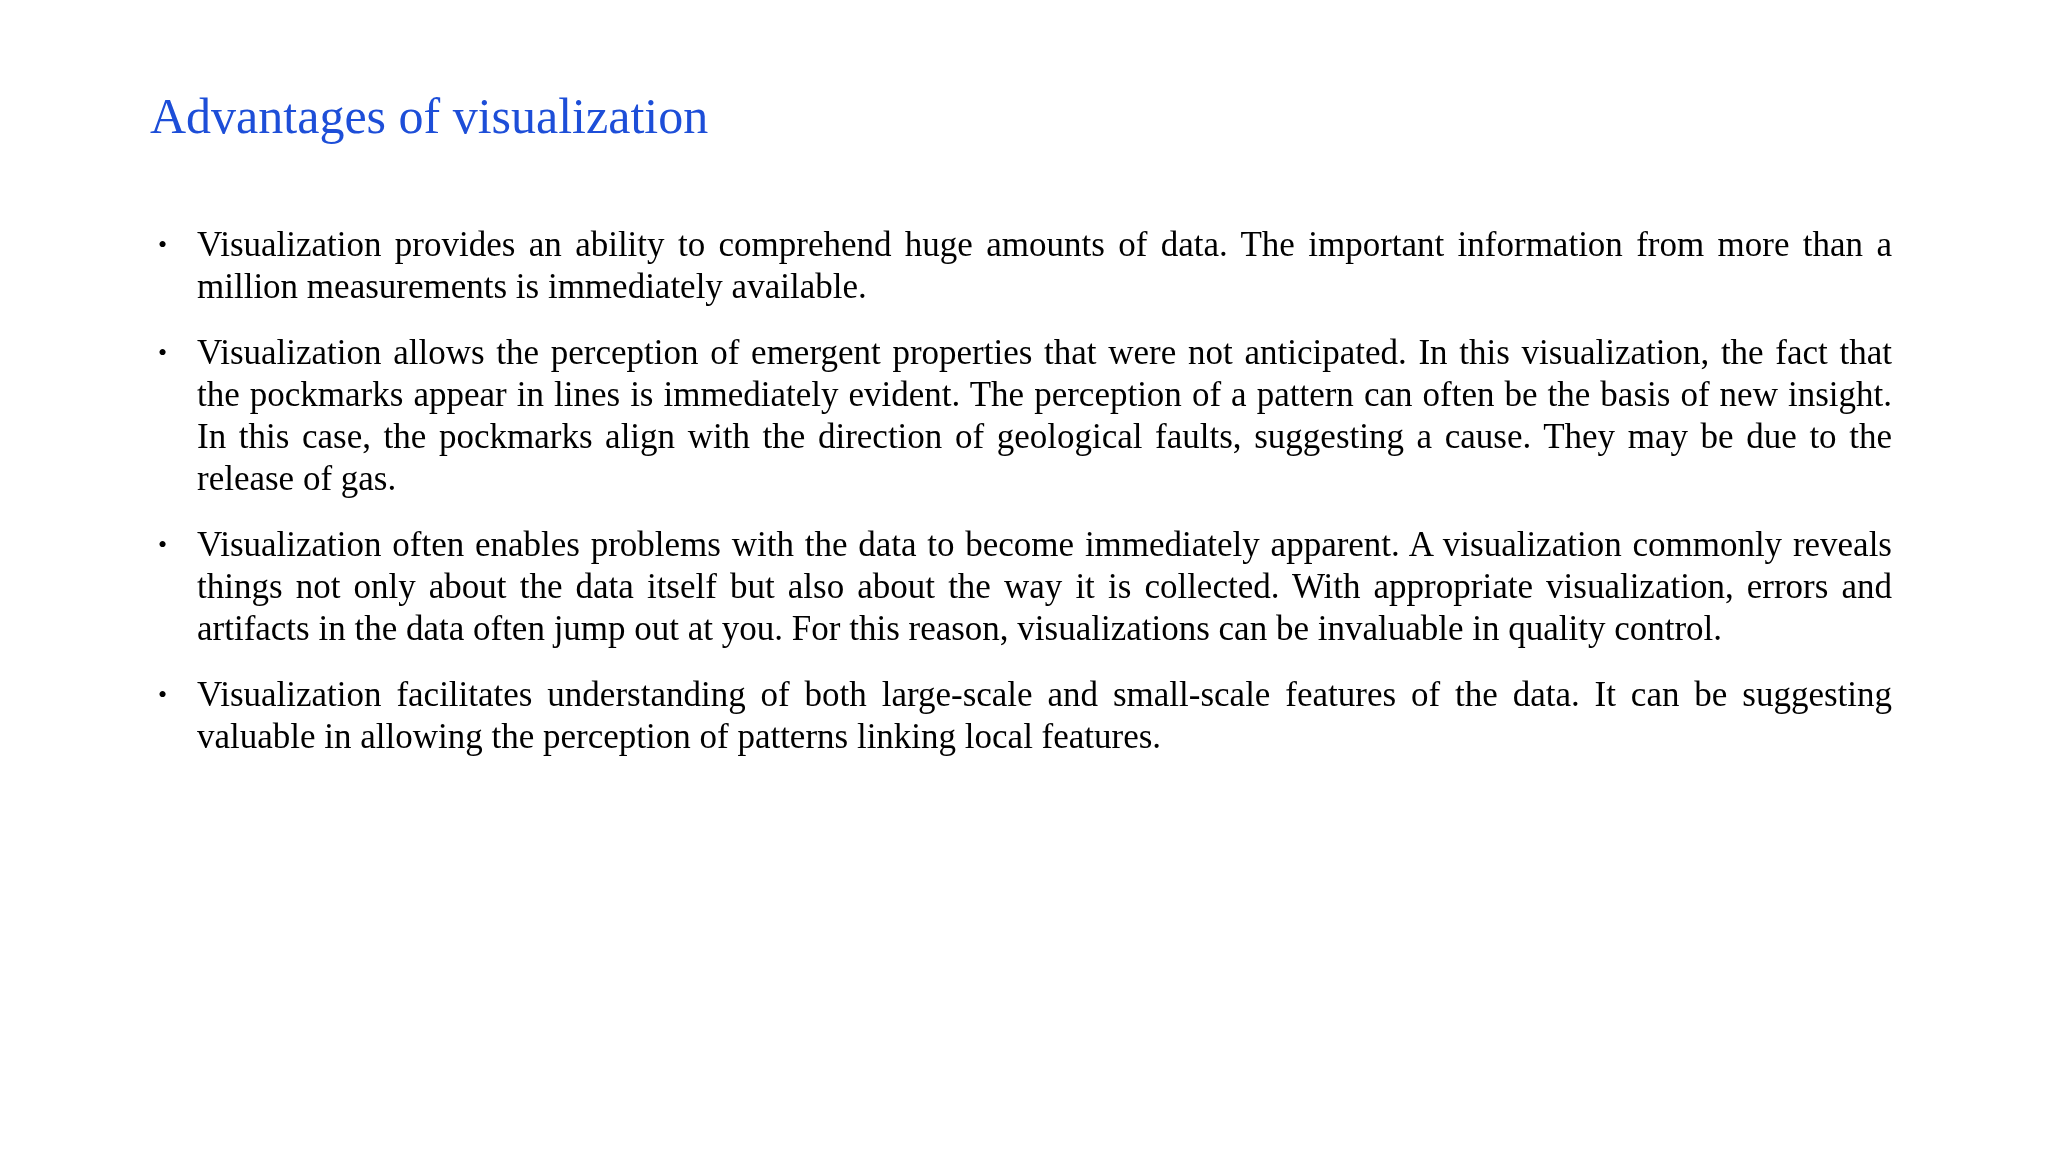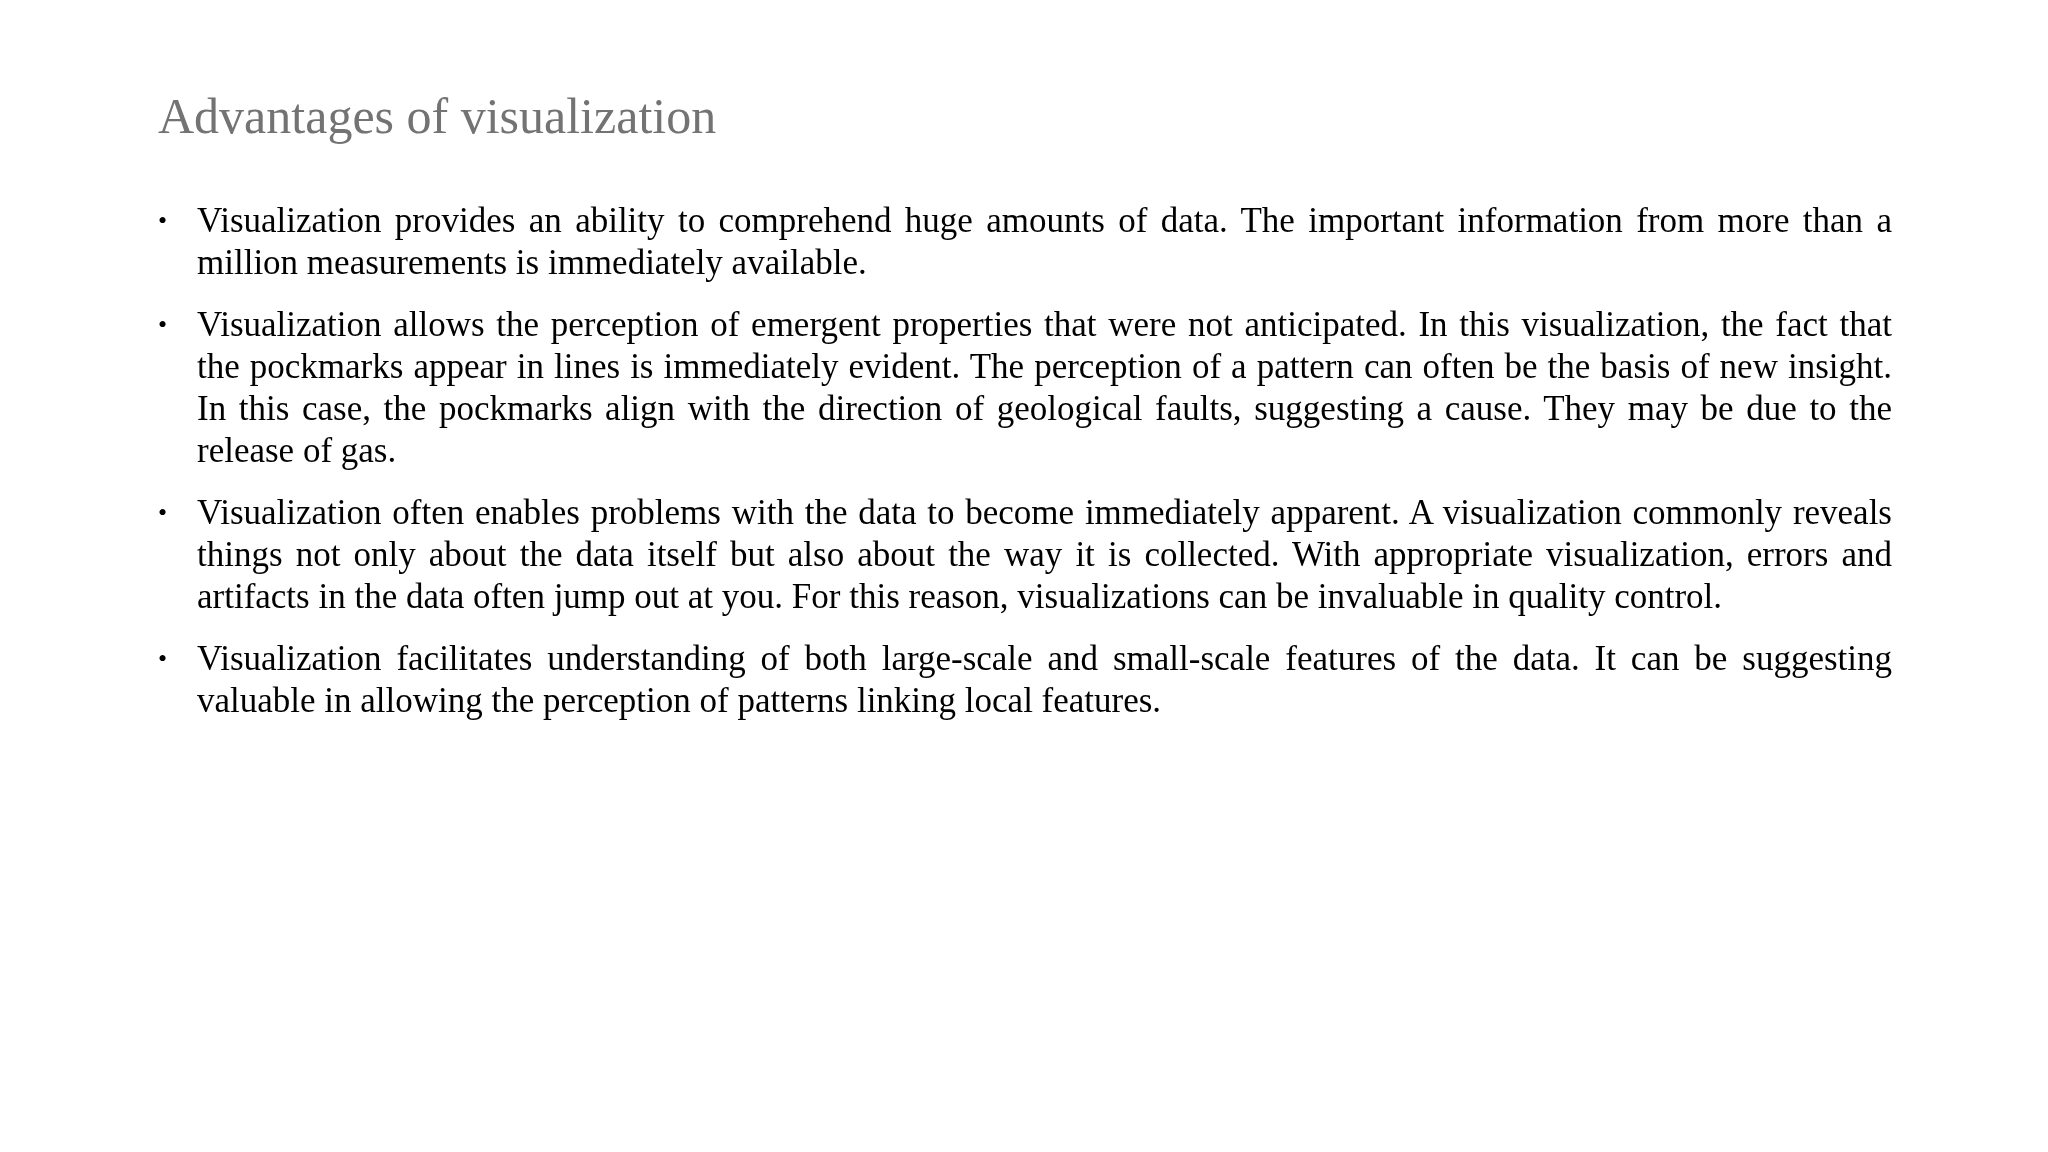--- a/index.html
+++ b/index.html
@@ -17,28 +17,28 @@
     .slide {
       position: absolute;
       left: 0;
       top: 0;
       width: 2048px;
       height: 1152px;
       background: #ffffff;
     }
     .slide-title {
       position: absolute;
-      left: 158px;
+      left: 150px;
       top: 86px;
       margin: 0;
       font-family: "Liberation Serif", "DejaVu Serif", serif;
       font-weight: normal;
       font-size: 50px;
       line-height: 60px;
-      color: #737373;
+      color: #1d4ed8;
       white-space: nowrap;
     }
     .bullet-list {
       position: absolute;
       left: 150px;
       top: 200px;
       width: 1742px;
       margin: 0;
       padding: 0;
       list-style: none;
@@ -56,20 +56,21 @@
     .bullet-glyph {
       position: absolute;
       left: 8px;
       top: 0;
       font-size: 26px;
       line-height: 42px;
       color: #000000;
     }
     .bullet-text {
       display: block;
+      margin-top: 24px;
     }
   </style>
 </head>
 <body>
 
 <div class="slide">
   <h1 class="slide-title">Advantages of visualization</h1>
 
   <ul class="bullet-list">
     <li class="bullet-item">

